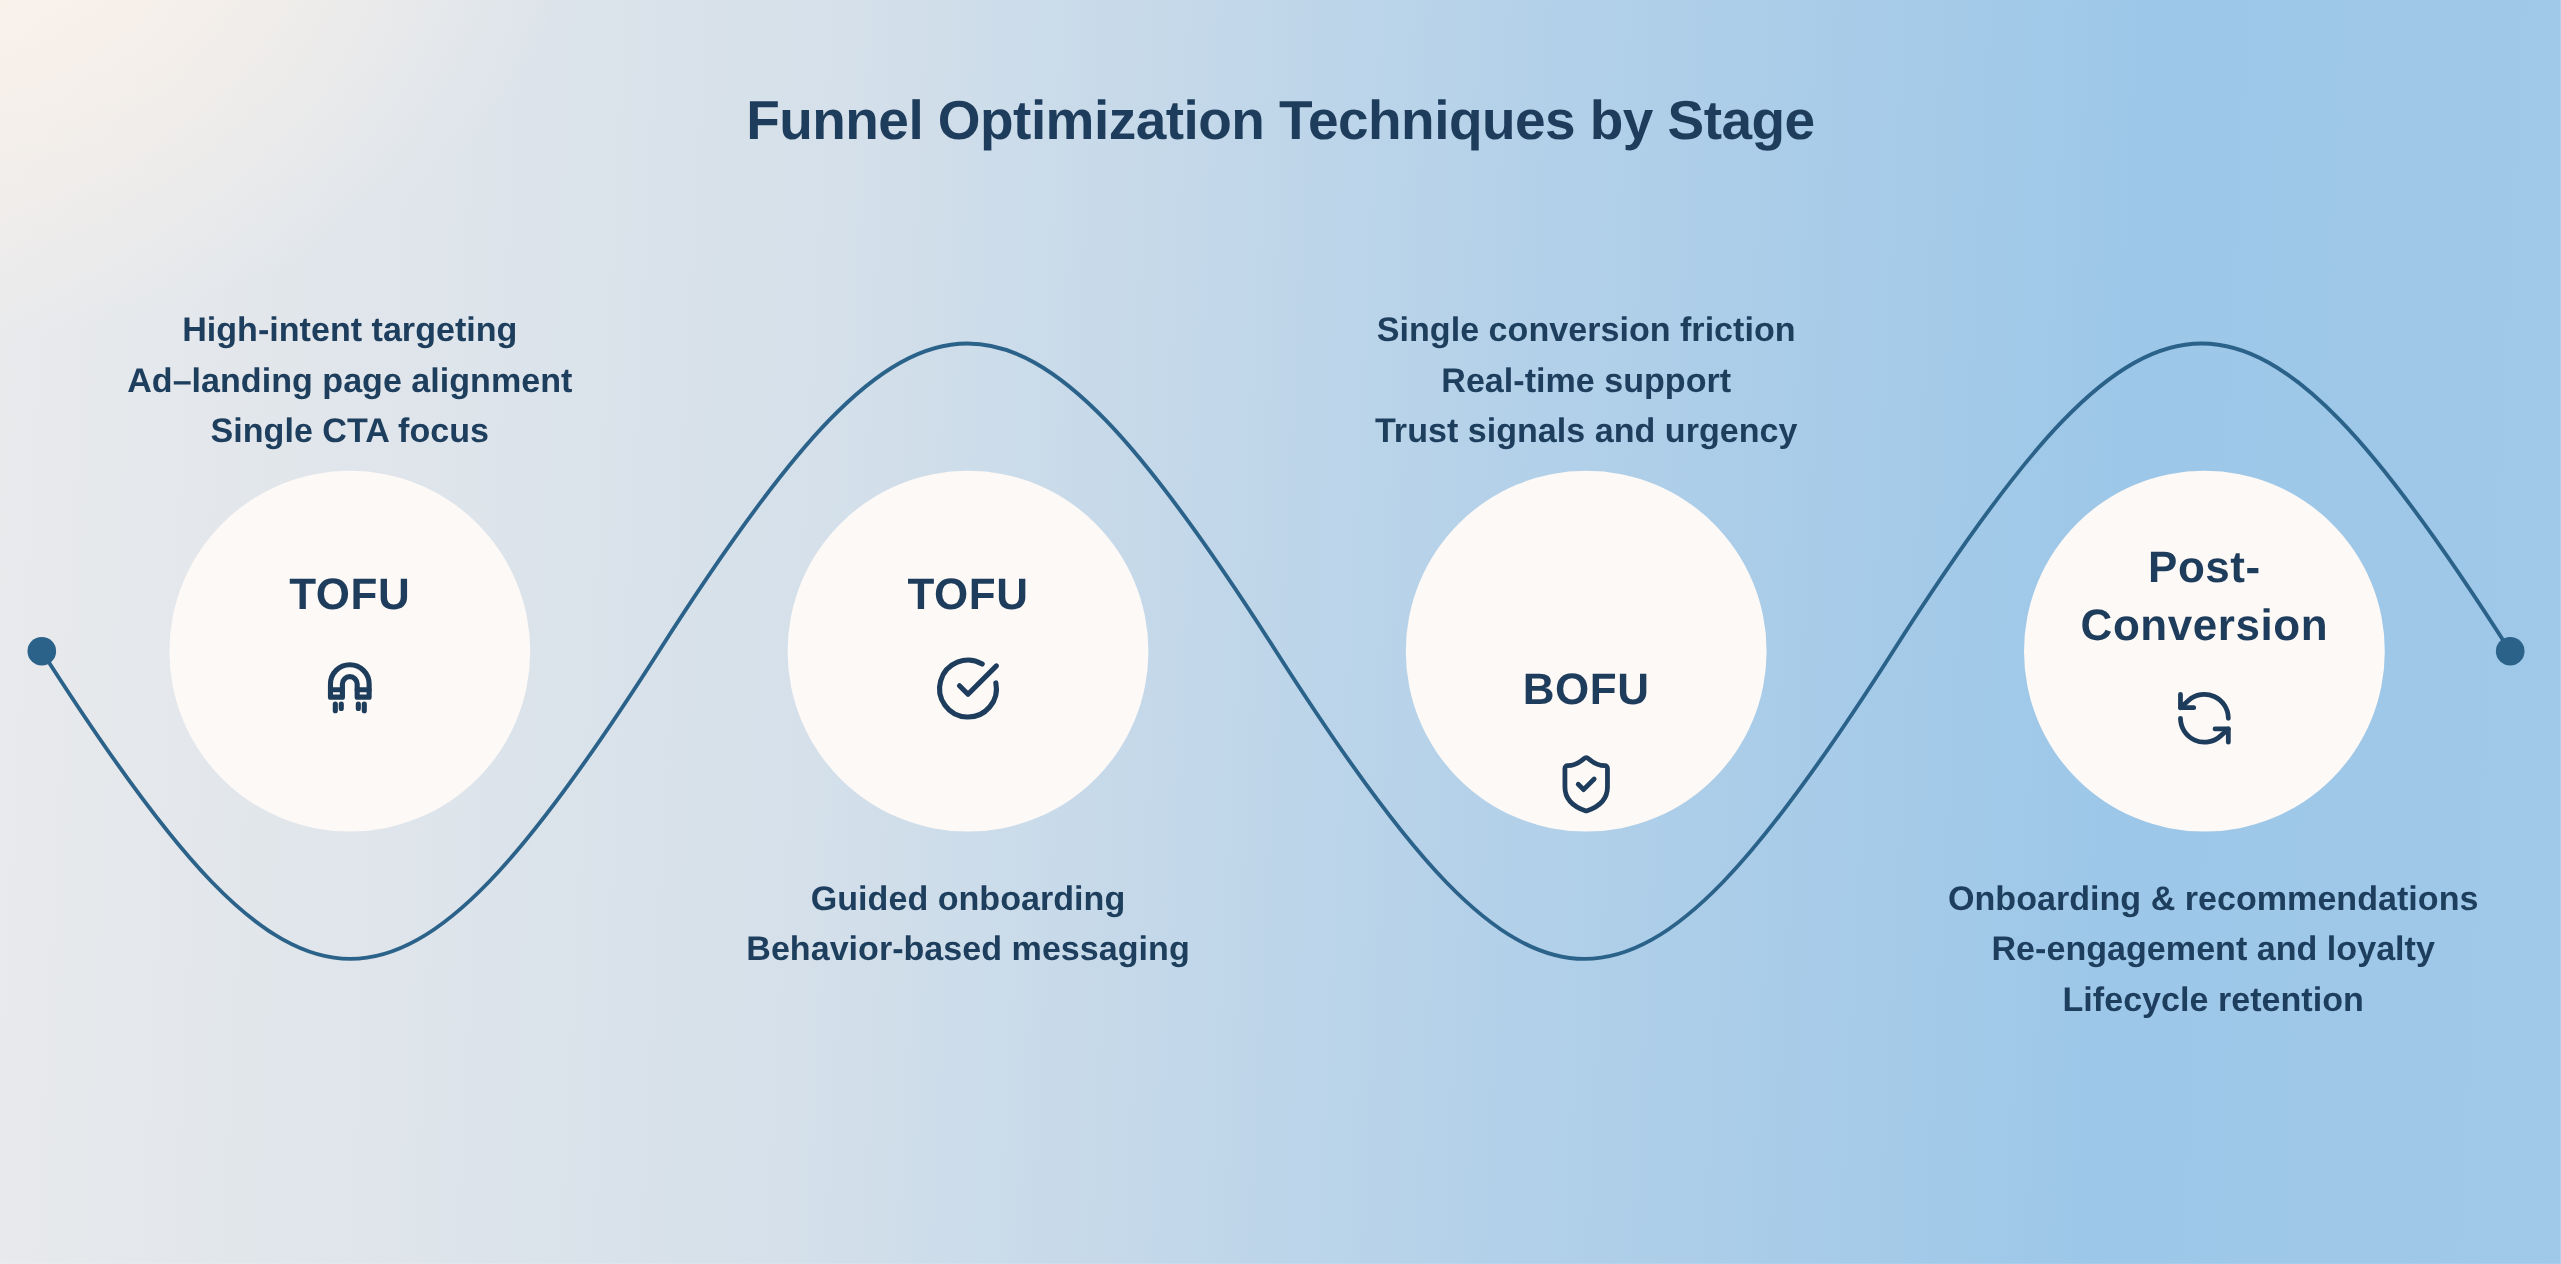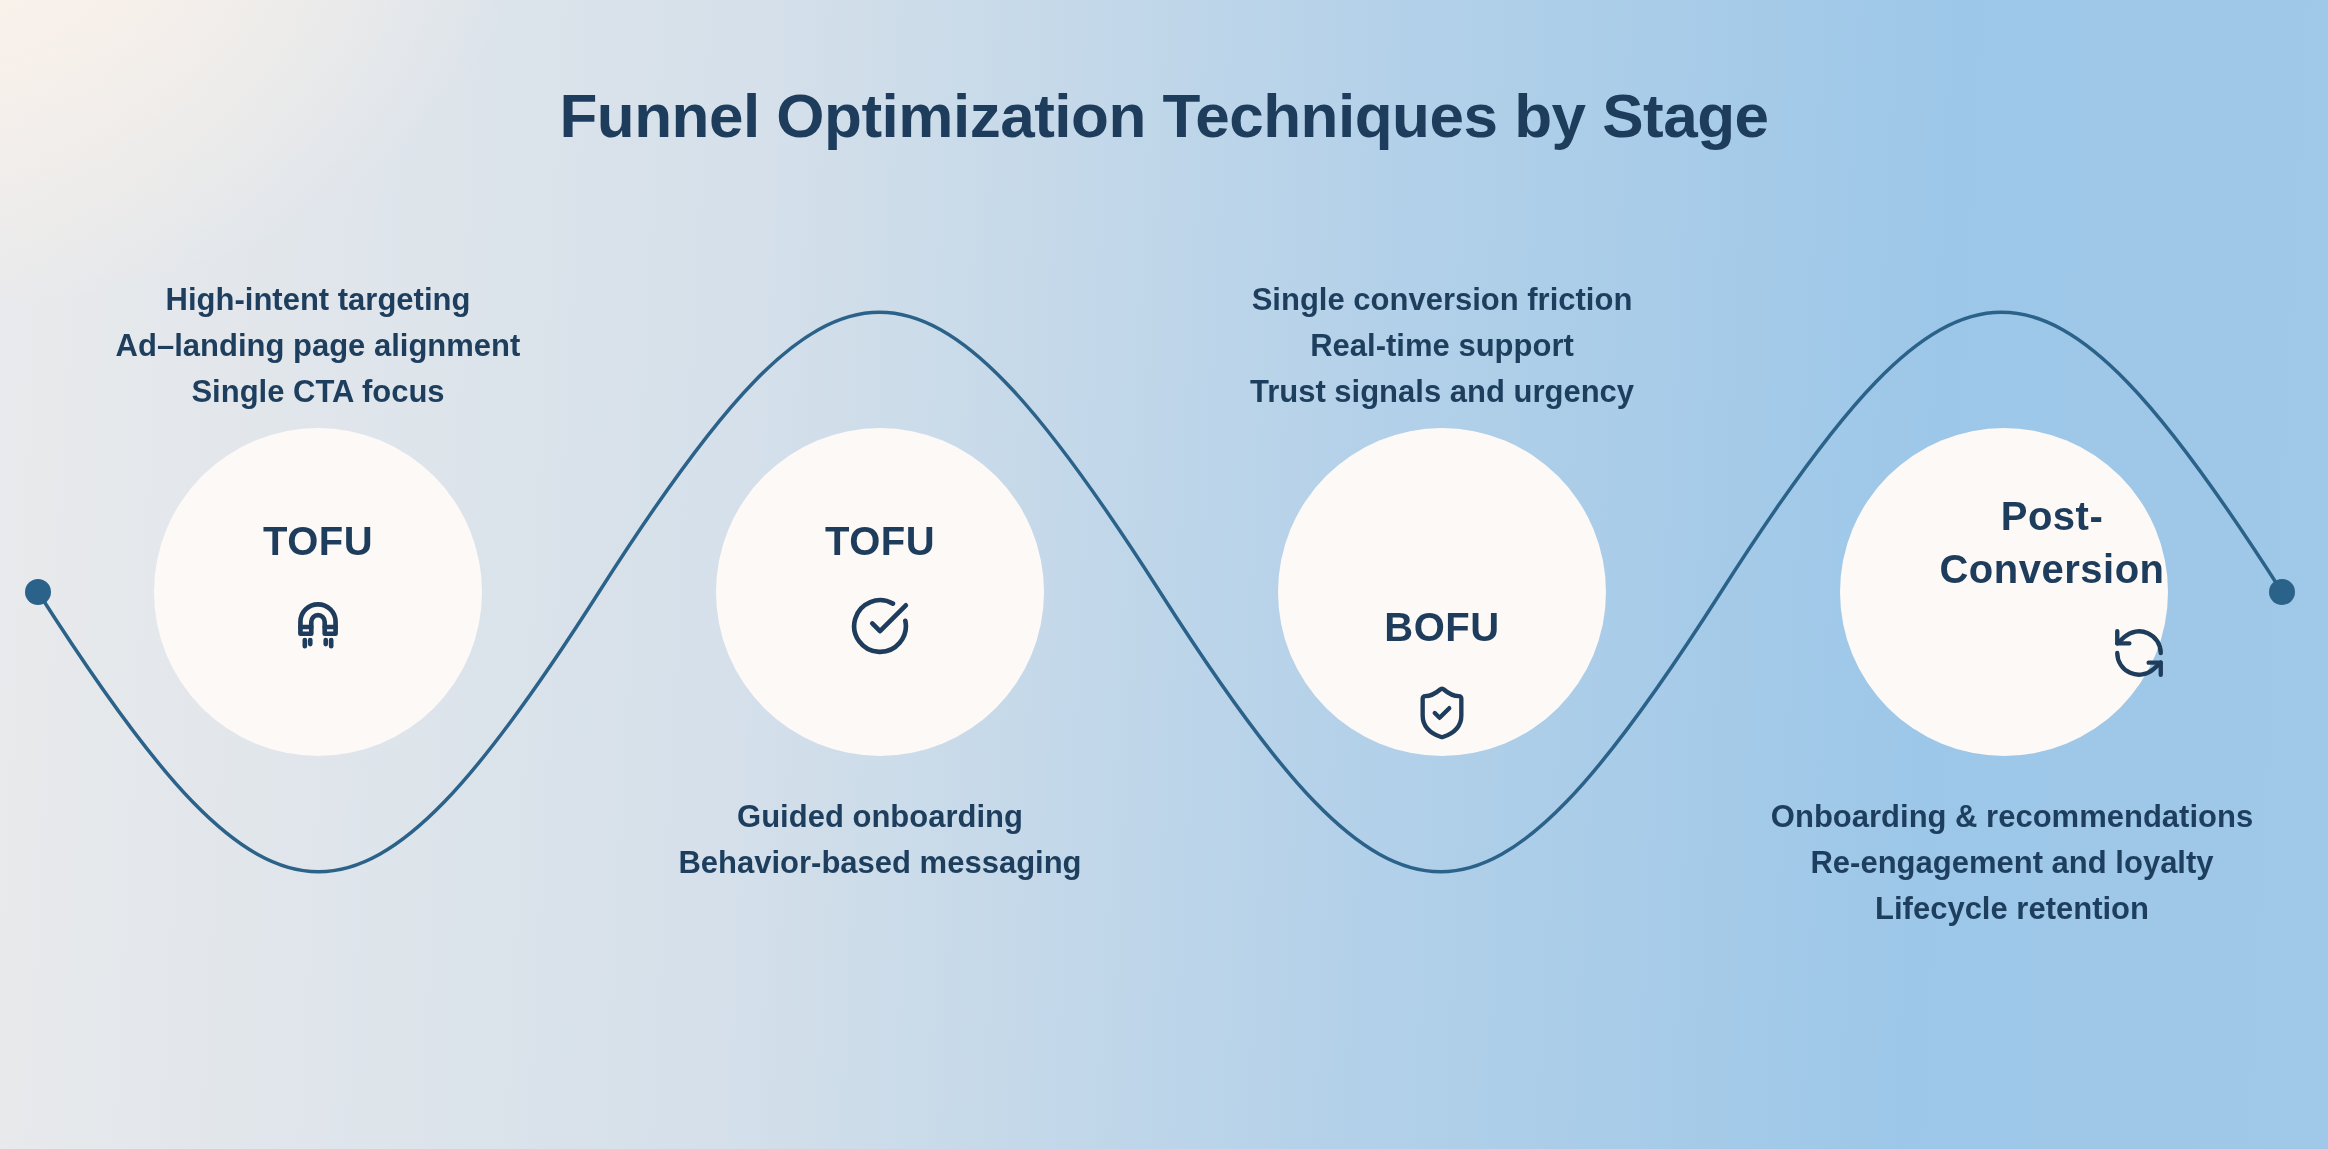--- a/index.html
+++ b/index.html
@@ -11,21 +11,21 @@
     font-family: "Liberation Sans", "DejaVu Sans", sans-serif;
     background:
       radial-gradient(1150px 780px at -3% -8%, #fbf2ea 0%, rgba(251,242,234,0.85) 18%, rgba(251,242,234,0) 52%),
       linear-gradient(93deg, #e9eaec 0%, #d5e0ea 32%, #b4d1e9 58%, #9dc7e8 82%, #a0c8e8 100%);
   }
   .title {
     position: absolute;
     left: 0; right: 0; top: 80px;
     margin: 0;
     text-align: center;
-    font-size: 62px;
+    font-size: 50px;
     font-weight: 700;
     letter-spacing: -0.5px;
     color: #1e3c5b;
   }
   .flow {
     position: absolute;
     inset: 0;
     width: 2328px;
     height: 1149px;
   }
@@ -65,21 +65,21 @@
     flex-direction: column;
     align-items: center;
     justify-content: center;
     gap: 28px;
     padding-bottom: 12px;
     box-sizing: border-box;
   }
   .s1-bubble { left: 154px; }
   .s2-bubble { left: 716px; }
   .s3-bubble { left: 1278px; justify-content: flex-end; }
-  .s4-bubble { left: 1840px; align-items: flex-end; }
+  .s4-bubble { left: 1840px; }
 
   .bubble .label {
     font-size: 40px;
     font-weight: 700;
     letter-spacing: 0.5px;
     line-height: 1.32;
     text-align: center;
     max-width: 232px;
     color: #1e3c5b;
   }

